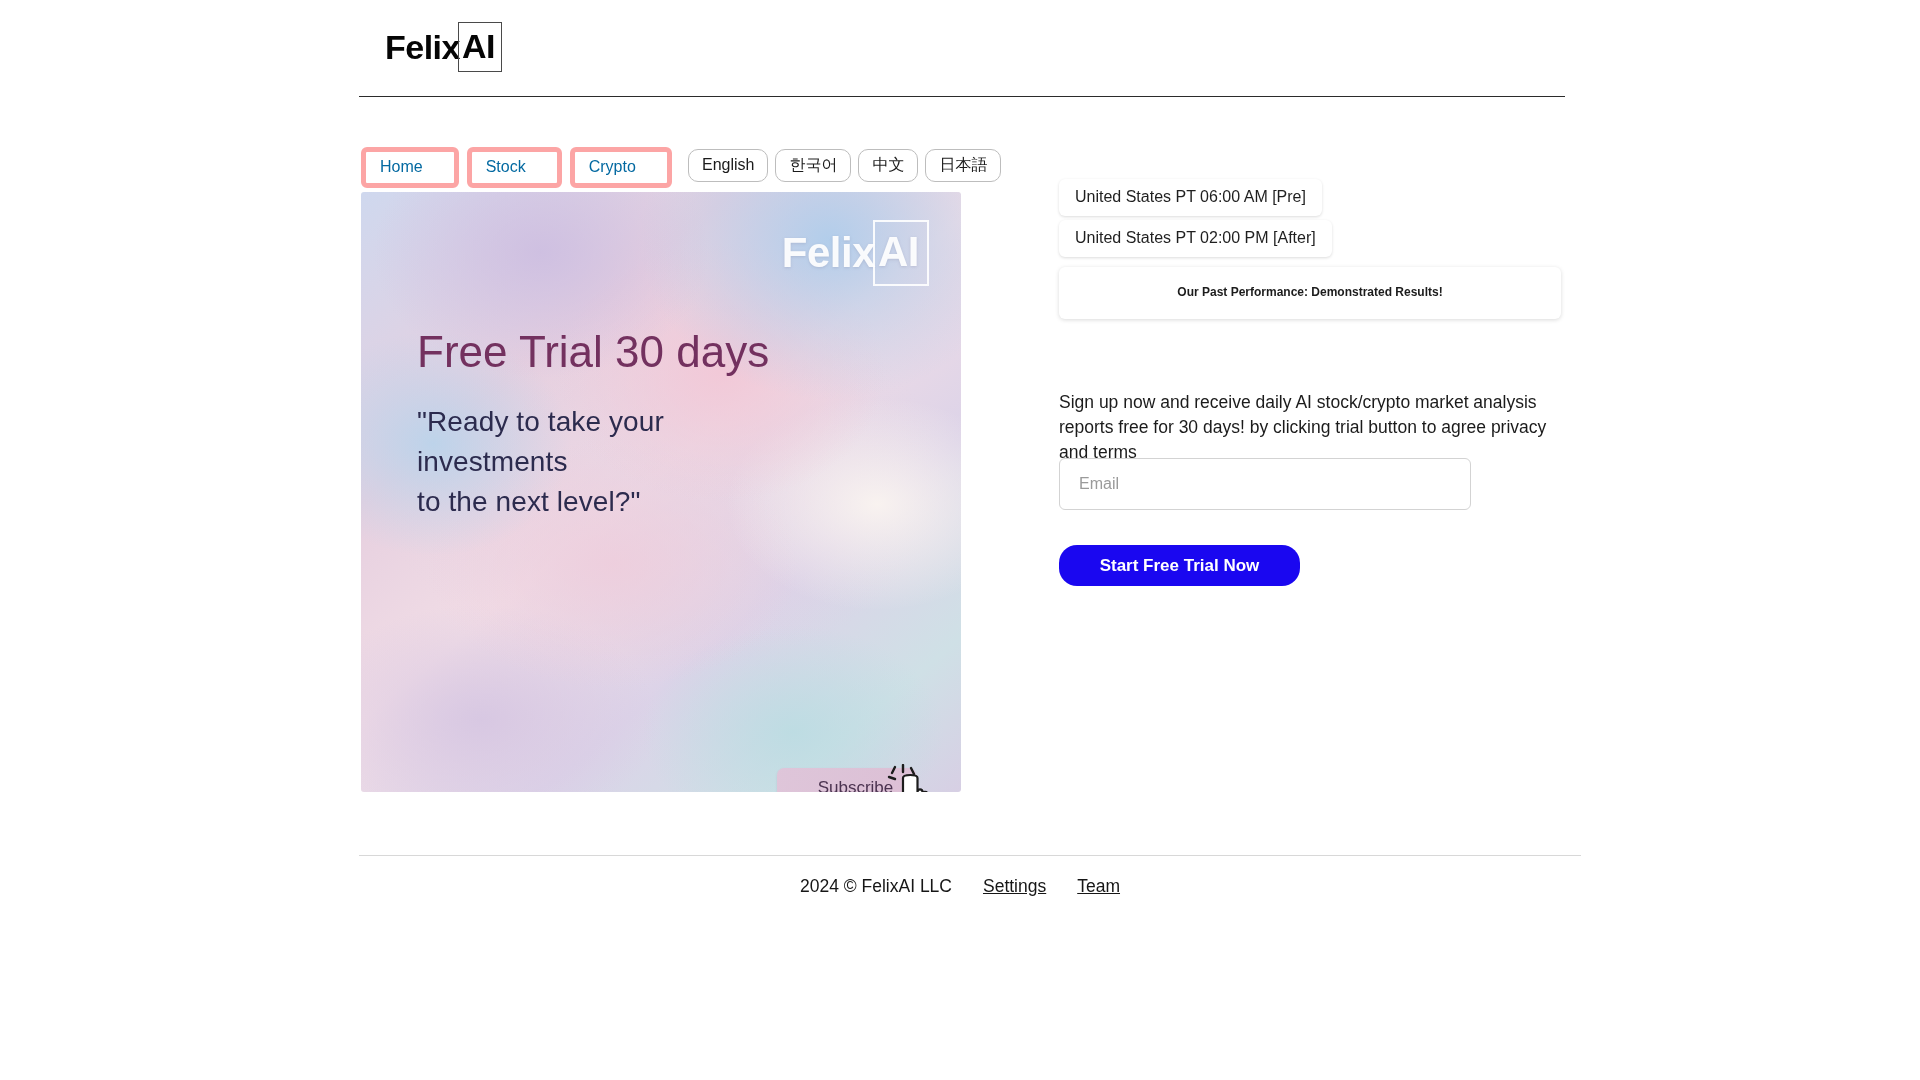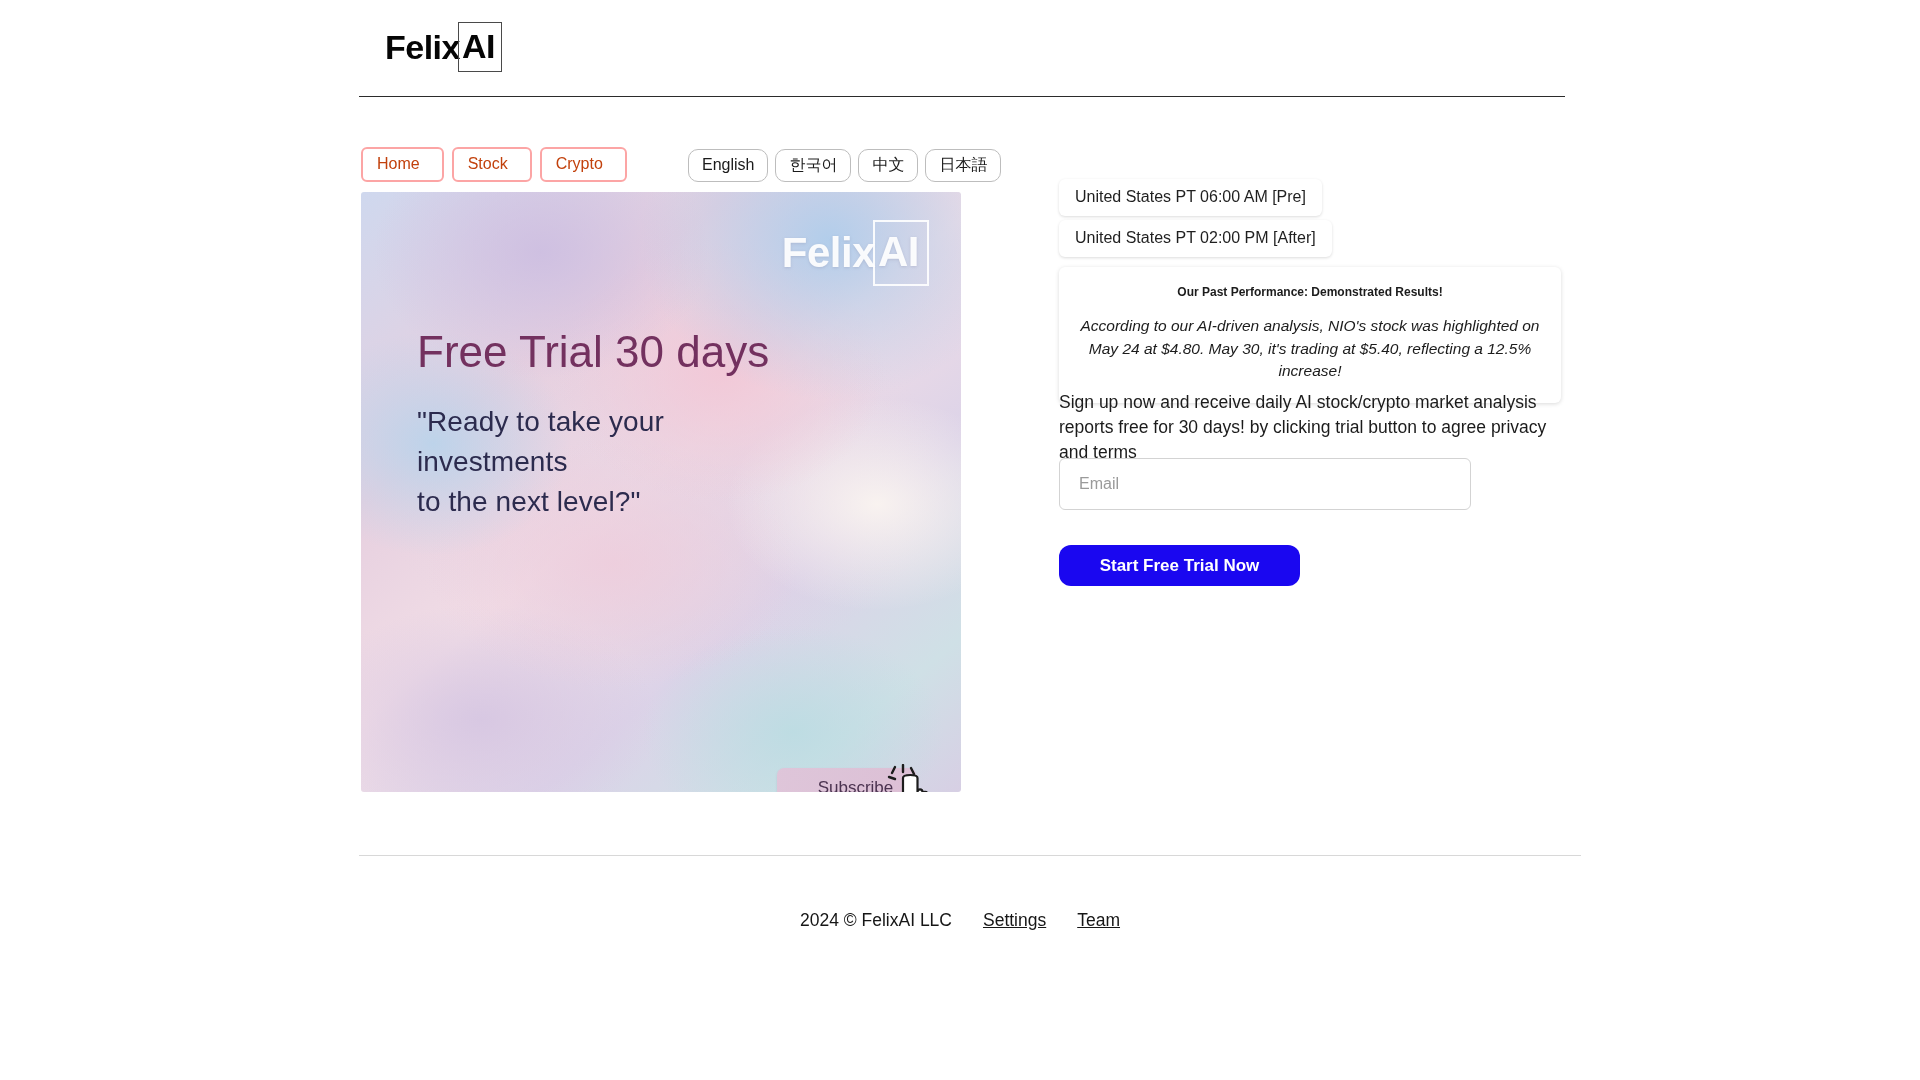--- a/index.html
+++ b/index.html
@@ -43,26 +43,26 @@
   }
 
   
   .nav-row {
     position: absolute;
     left: 361px; top: 147px;
     display: flex;
     gap: 8px;
   }
   .nav-btn {
-    border: 2px solid #fca5a5;
+    border: 5px solid #fca5a5;
     border-radius: 6px;
     background: #ffffff;
-    color: #c2410c;
+    color: #0369a1;
     font-size: 16px;
-    padding: 6px 22px 7px 14px;
+    padding: 6px 31px 7px 14px;
     line-height: 1.1;
     cursor: pointer;
     white-space: nowrap;
   }
 
   .lang-row {
     position: absolute;
     left: 688px; top: 149px;
     display: flex;
     gap: 7px;
@@ -215,39 +215,39 @@
     padding: 0 19px;
     outline: none;
   }
   .email-input::placeholder { color: #9a9a9a; }
 
   .trial-btn {
     position: absolute;
     left: 1059px; top: 545px;
     width: 241px; height: 41px;
     border: none;
-    border-radius: 12px;
+    border-radius: 18px;
     background: #1a07f0;
     color: #ffffff;
     font-size: 17px;
     font-weight: bold;
     font-family: "Liberation Sans", sans-serif;
     cursor: pointer;
   }
 
   
   .footer-rule {
     position: absolute;
     left: 359px; top: 855px;
     width: 1222px; height: 1px;
     background: #d8d8d8;
   }
   .footer {
     position: absolute;
-    left: 0; top: 910px;
+    left: 0; top: 876px;
     width: 1920px;
     display: flex;
     justify-content: center;
     align-items: center;
     gap: 31px;
     font-size: 17.5px;
     color: #161616;
   }
   .footer a {
     color: #161616;
@@ -306,21 +306,20 @@
     <path d="M17 14 L17 36 L13 31 C10.5 28 6.5 30.5 8.5 34.5 L19 54 C21 57.5 24 59 28 59 L38 59 C43 59 46.5 55.5 46.5 50.5 L46.5 35 C46.5 31.5 41.5 31.5 41.5 35 L41.5 30.5 C41.5 27 36.5 27 36.5 30.5 L36.5 28 C36.5 24.5 31.5 24.5 31.5 28 L31.5 14 C31.5 10 17 10 17 14 Z" fill="#ffffff" stroke="#1c1c1c" stroke-width="2.2" stroke-linejoin="round"></path>
   </svg>
 
 </div>
 
 <div class="time-chip time-chip-1">United States PT 06:00 AM [Pre]</div>
 <div class="time-chip time-chip-2">United States PT 02:00 PM [After]</div>
 
 <div class="perf-card">
   <div class="perf-title">Our Past Performance: Demonstrated Results!</div>
-  <div class="perf-body">According to our AI-driven analysis, NIO's stock was highlighted on May 24 at $4.80. May 30, it's trading at $5.40, reflecting a 12.5% increase!</div>
 </div>
 
 <div class="signup-text">Sign up now and receive daily AI stock/crypto market analysis reports free for 30 days! by clicking trial button to agree privacy and terms</div>
 
 <input class="email-input" type="text" placeholder="Email" style="">
 
 <button class="trial-btn">Start Free Trial Now</button>
 
 <div class="footer-rule"></div>
 <div class="footer">

